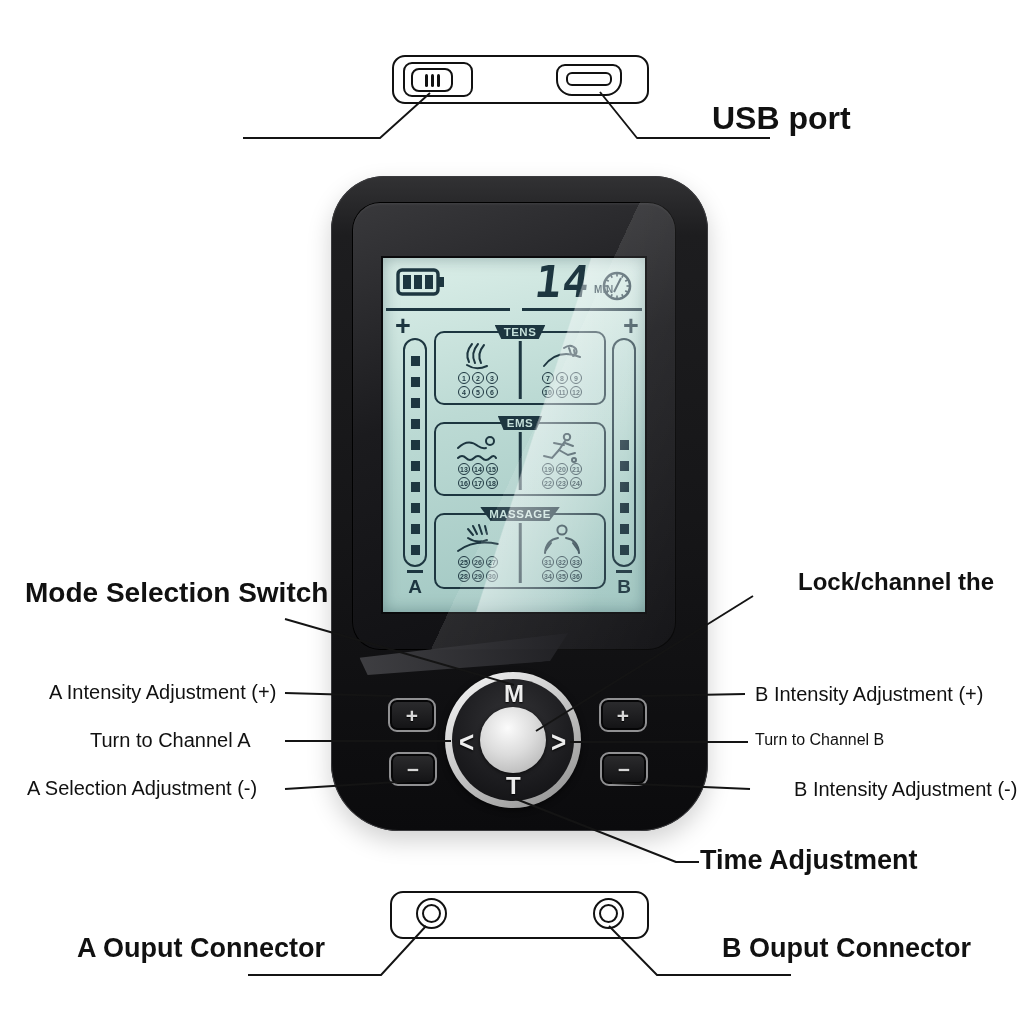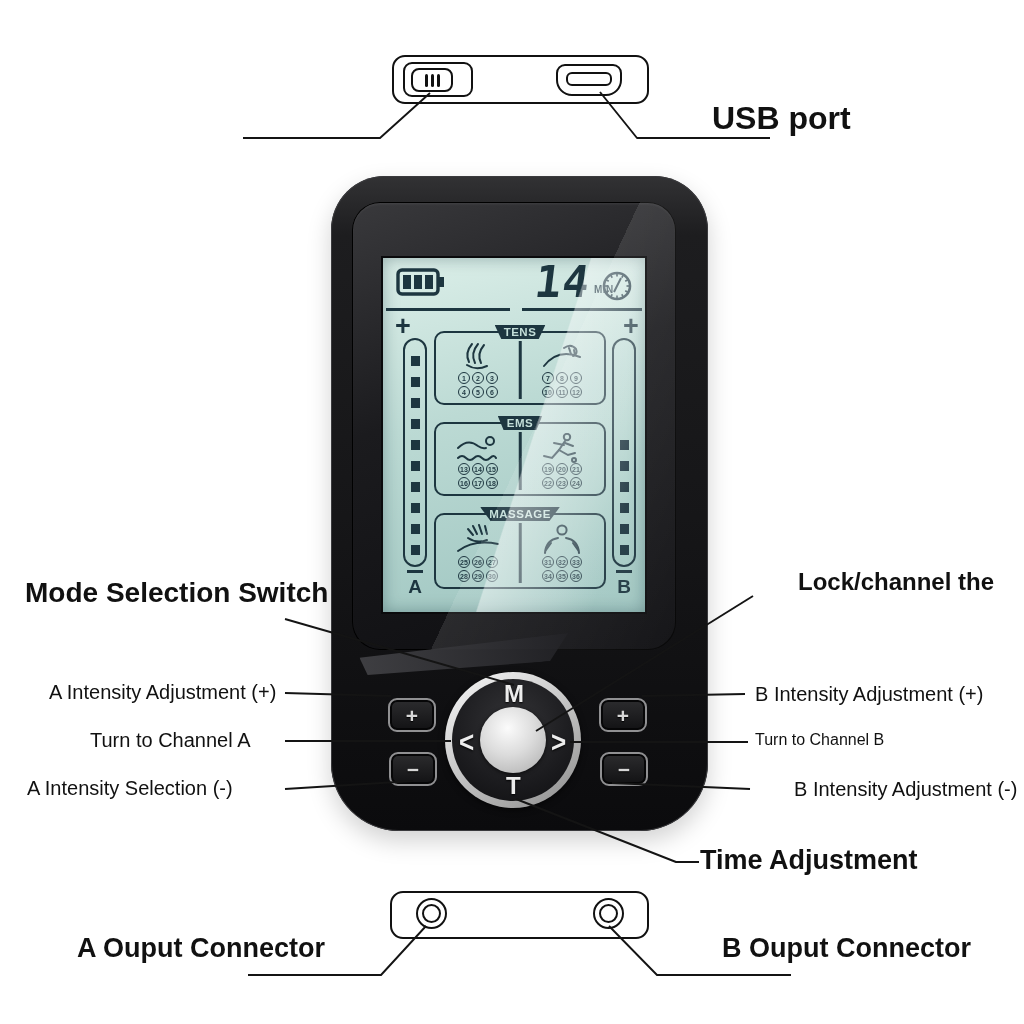--- a/index.html
+++ b/index.html
@@ -334,21 +334,21 @@
   <div class="lbl bold" style="left:712px;top:100px;font-size:32px;">USB port</div>
 
   <div class="lbl bold" style="left:25px;top:577px;font-size:28px;">Mode Selection Switch</div>
 
   <div class="lbl bold" style="left:798px;top:567px;font-size:24px;line-height:29px;">
     <div>Lock/channel  the</div>
   </div>
 
   <div class="lbl" style="left:25px;top:681px;font-size:20px;margin-left:24px;">A Intensity Adjustment (+)</div>
   <div class="lbl" style="left:90px;top:729px;font-size:20px;">Turn to Channel A</div>
-  <div class="lbl" style="left:27px;top:777px;font-size:20px;">A Intensity Selection (-)</div>
+  <div class="lbl" style="left:27px;top:777px;font-size:20px;">A Selection Adjustment (-)</div>
 
   <div class="lbl" style="left:755px;top:683px;font-size:20px;">B Intensity Adjustment (+)</div>
   <div class="lbl" style="left:755px;top:731px;font-size:16px;">Turn to Channel B</div>
   <div class="lbl" style="left:794px;top:778px;font-size:20px;">B Intensity Adjustment (-)</div>
 
   <div class="lbl bold" style="left:700px;top:845px;font-size:27px;text-align:center;">Time Adjustment</div>
   <div class="lbl bold" style="left:77px;top:933px;font-size:27px;">A Ouput Connector</div>
   <div class="lbl bold" style="left:722px;top:933px;font-size:27px;text-align:center;">B Ouput Connector</div>
 
 </div>

